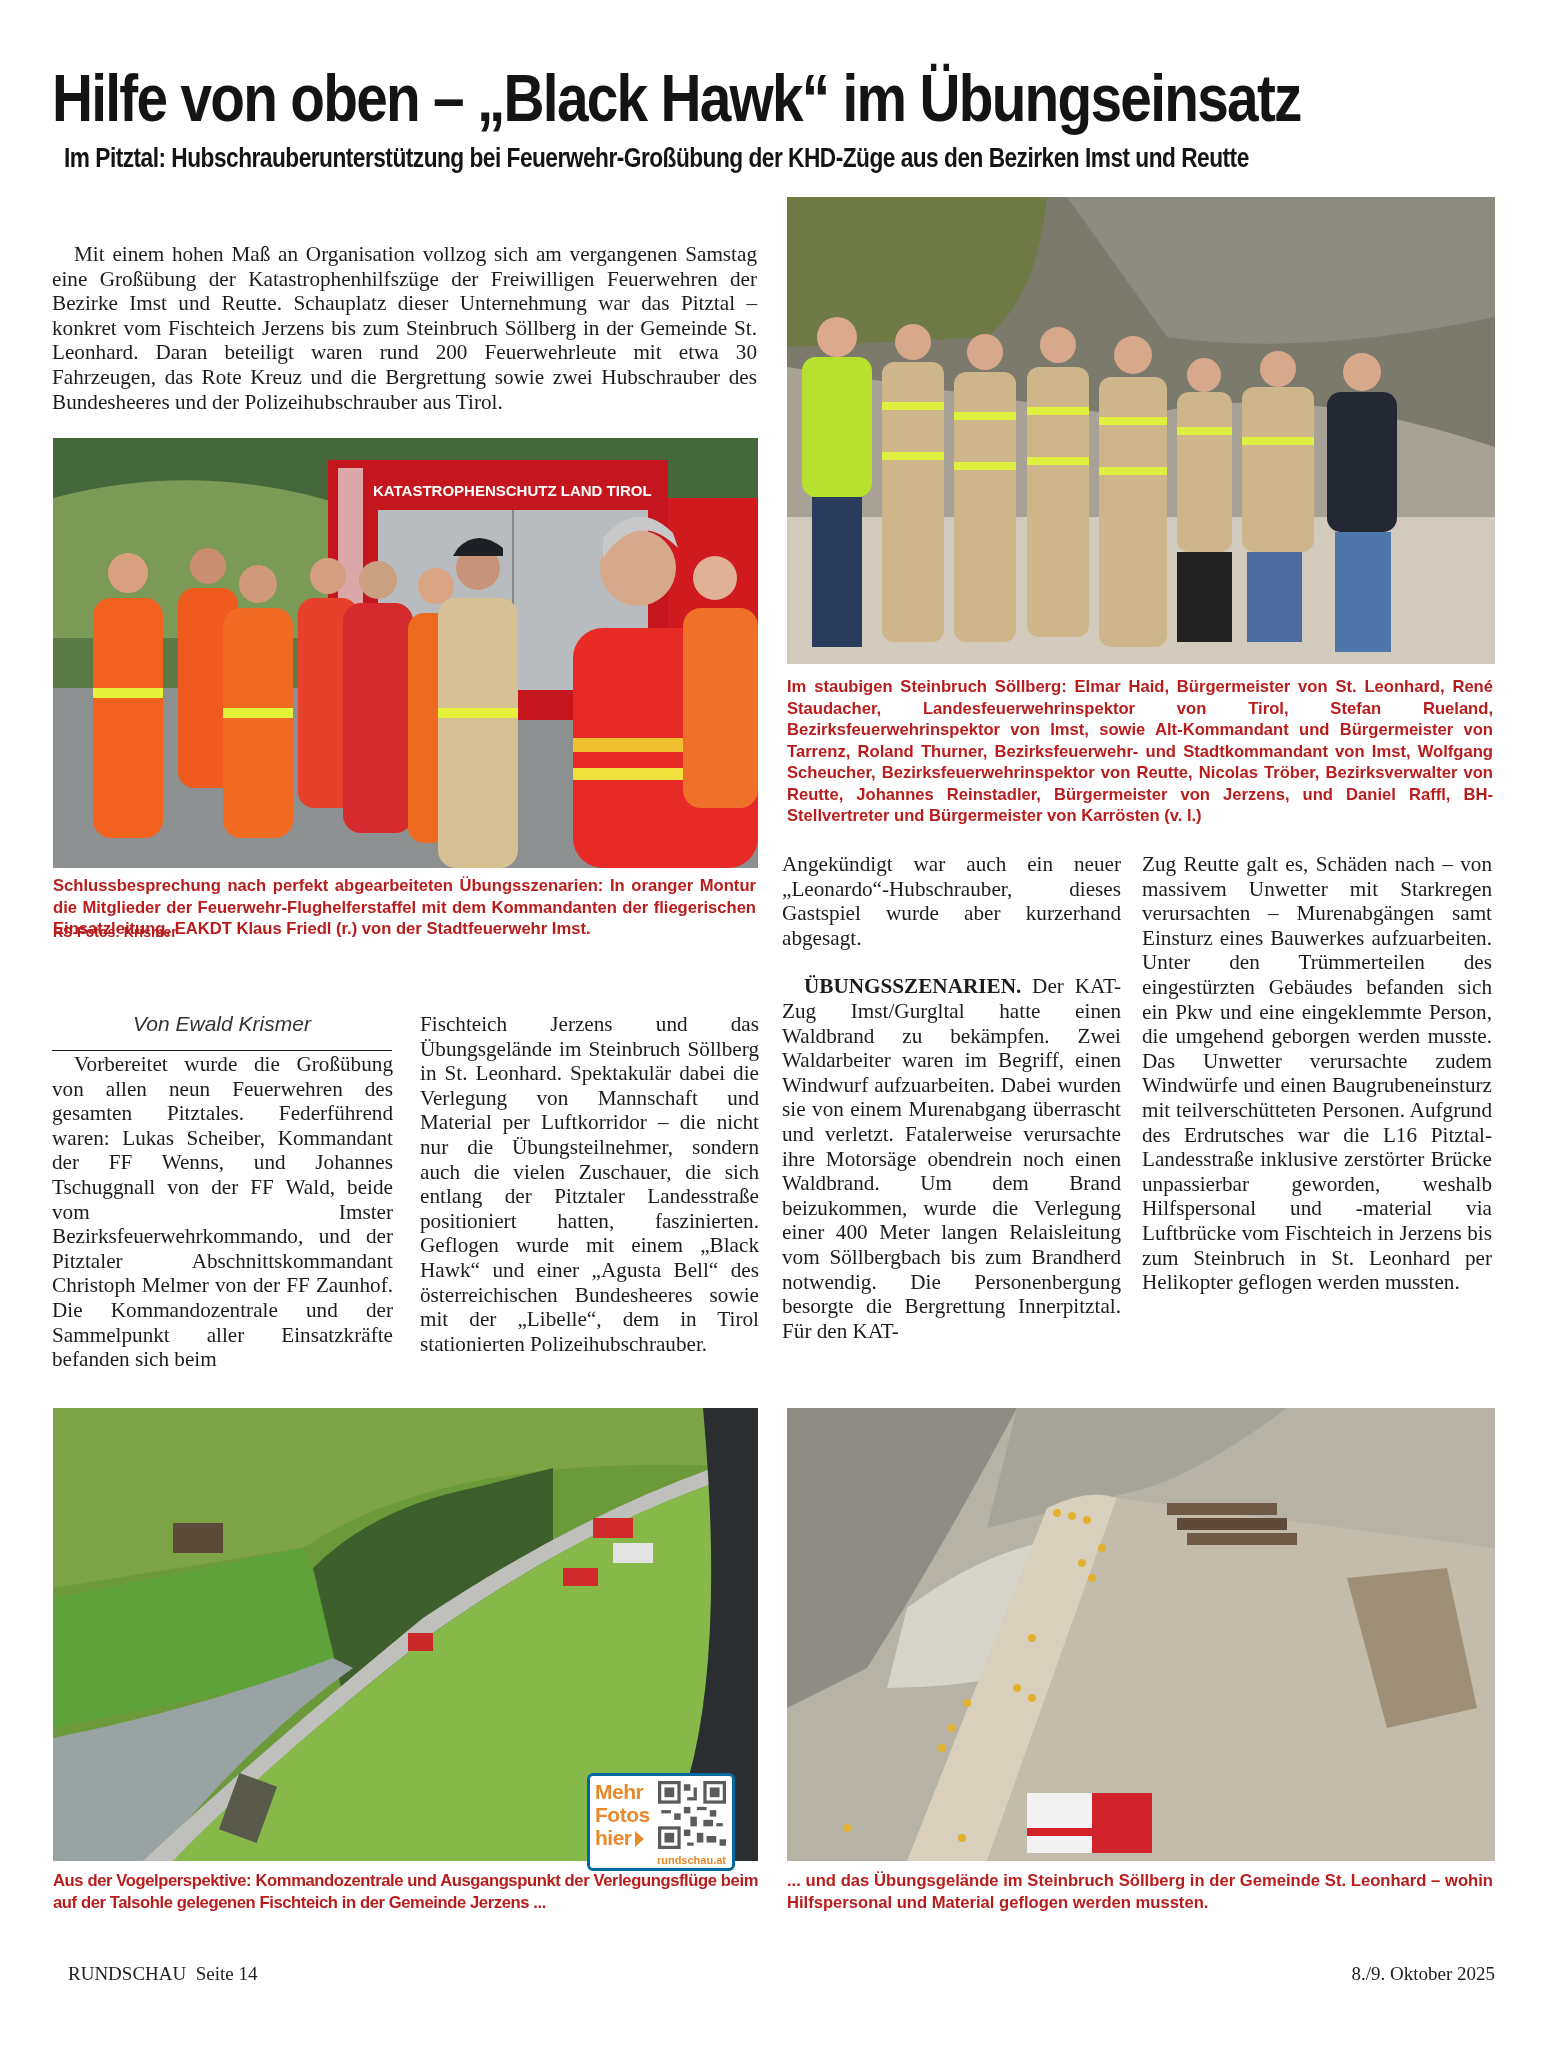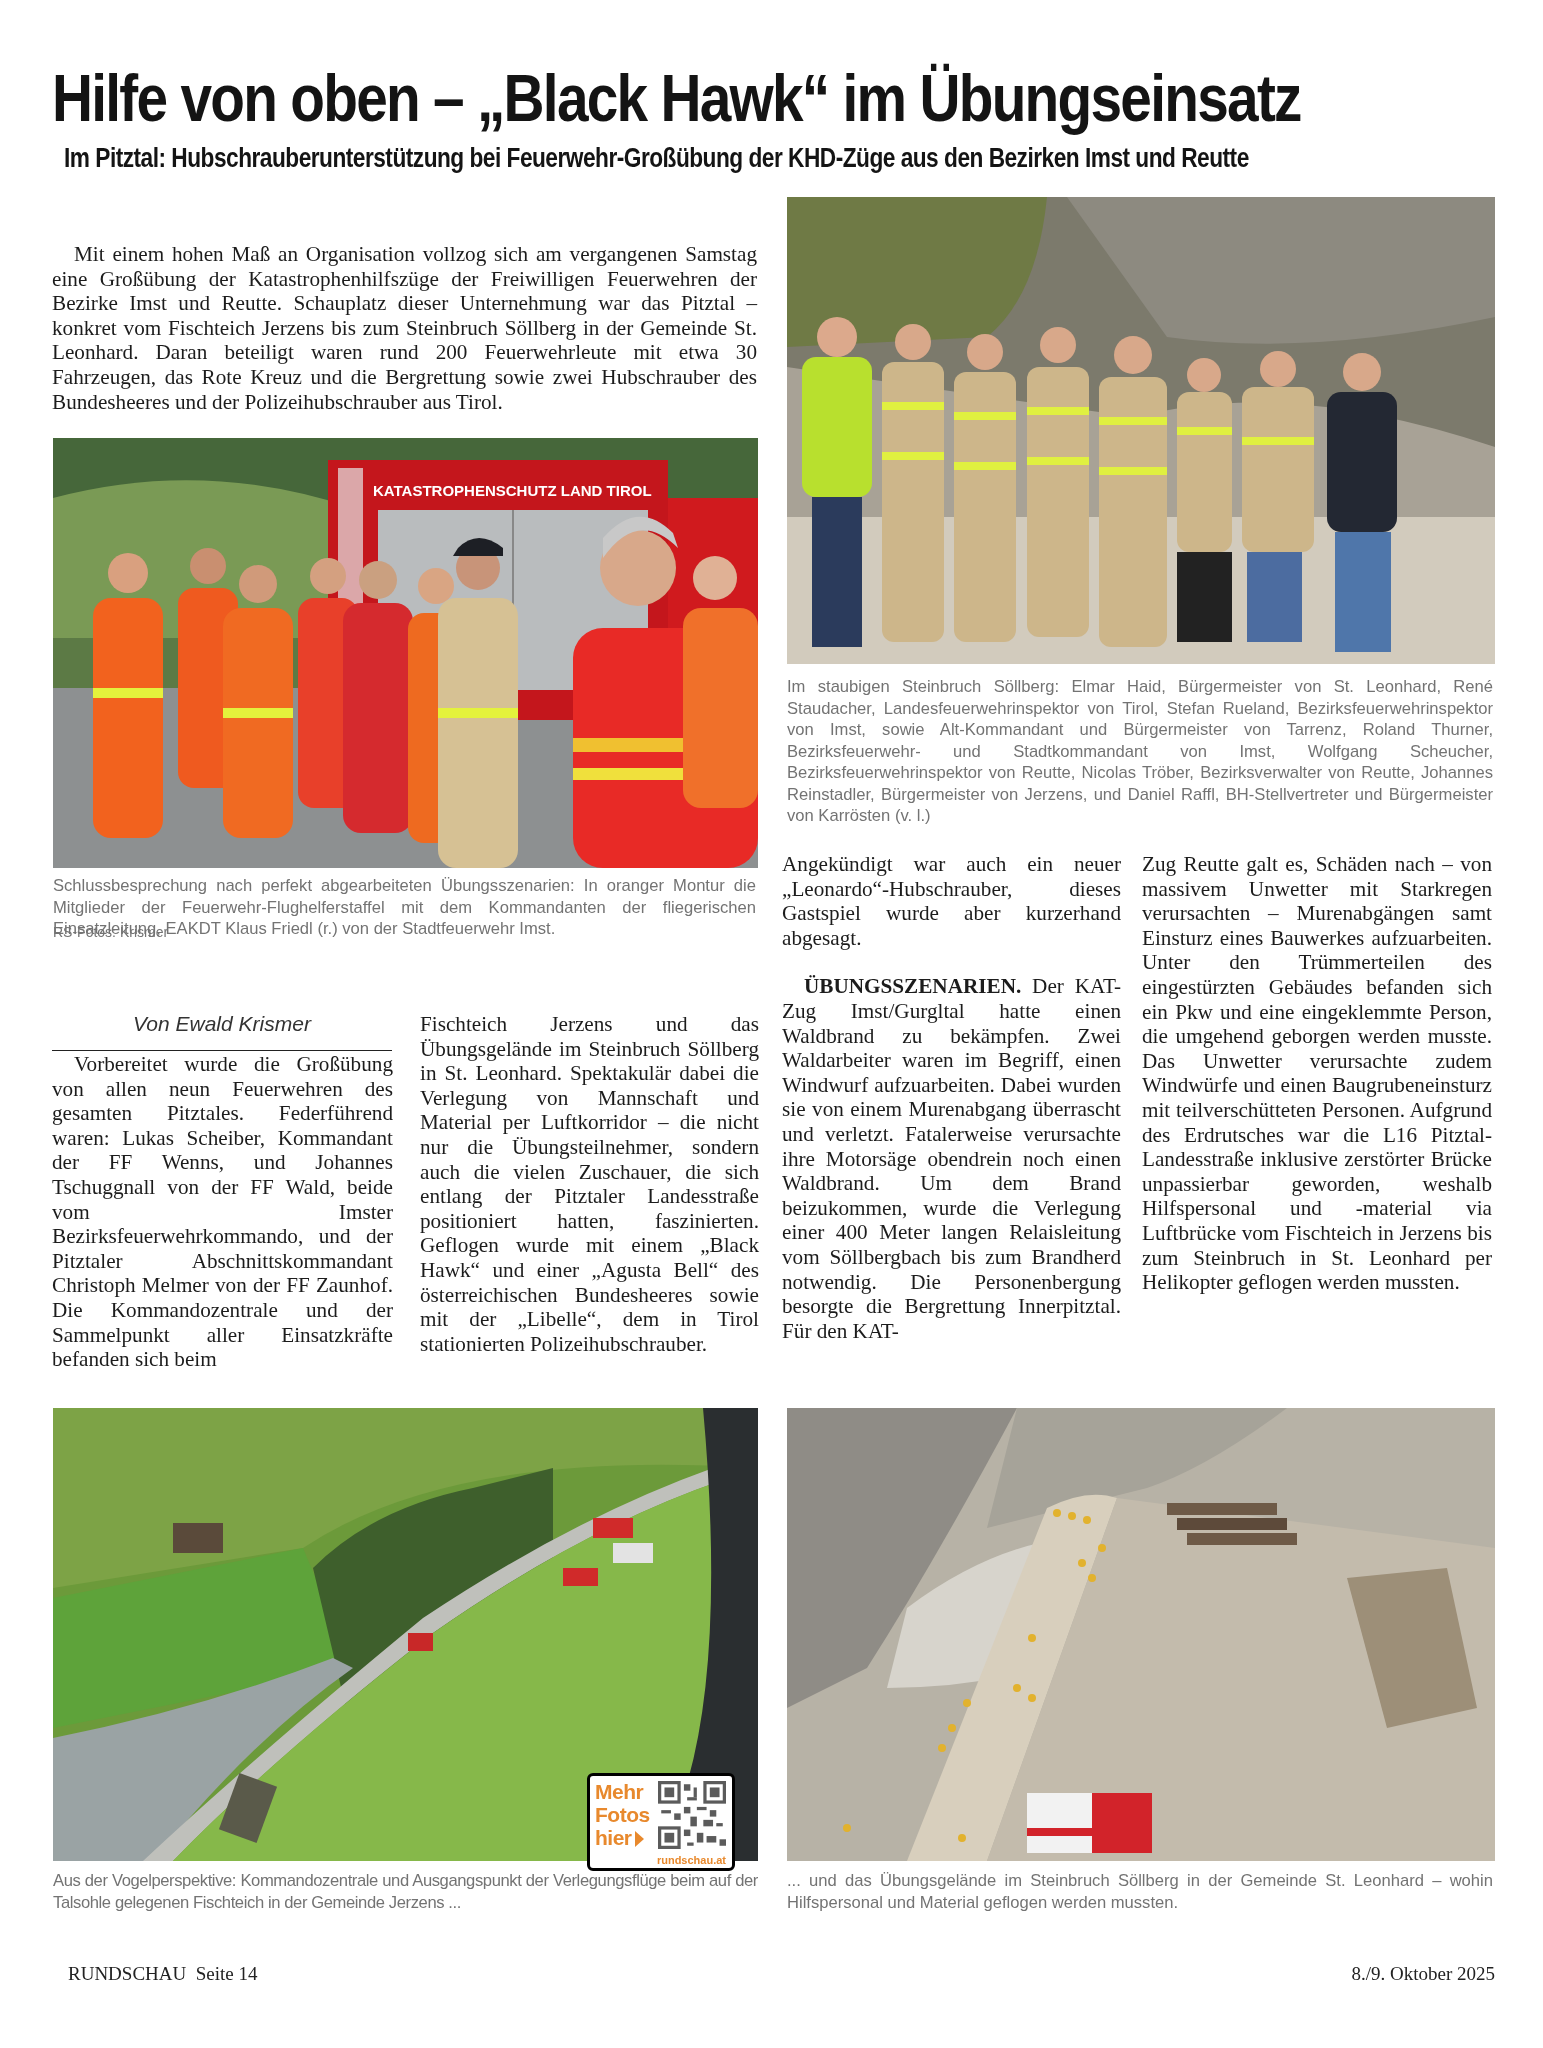--- a/index.html
+++ b/index.html
@@ -24,22 +24,22 @@
   .serif { font-family: "Liberation Serif", serif; font-size: 21.2px; line-height: 24.6px; color: #1c1c1c; text-align: justify; hyphens: manual; }
   .serif p { text-indent: 22px; }
   .serif p.noindent { text-indent: 0; }
 
   .intro { position: absolute; left: 52px; top: 195px; width: 705px; margin-top: 47px; }
 
   .photo { position: absolute; overflow: hidden; }
   .photo svg { width: 100%; height: 100%; display: block; }
 
   .caption {
-    position: absolute; font-family: "Liberation Sans", sans-serif; font-weight: 400;
-    font-size: 16.6px; line-height: 21.5px; color: #737373; text-align: justify;
+    position: absolute; font-family: "Liberation Sans", sans-serif; font-weight: 700;
+    font-size: 16.6px; line-height: 21.5px; color: #b91c1c; text-align: justify;
   }
   .caption .credit { display: block; font-size: 14px; line-height: 14px; margin-top: -15px; }
 
   .byline {
     position: absolute; left: 52px; top: 1012px; width: 340px;
     border-bottom: 1.5px solid #222; padding-bottom: 14px;
     font-family: "Liberation Sans", sans-serif; font-style: italic; font-size: 21px;
     line-height: 24px; text-align: center; color: #333;
   }
 
@@ -53,21 +53,21 @@
 
   .footer-left, .footer-right {
     position: absolute; top: 1963px; font-family: "Liberation Serif", serif;
     font-size: 19px; line-height: 22px; color: #222;
   }
   .footer-left { left: 68px; text-align: right; }
   .footer-right { right: 48px; }
 
   .qr-badge {
     position: absolute; left: 587px; top: 1773px; width: 148px; height: 98px;
-    background: #fff; border: 3px solid #000000; border-radius: 6px; overflow: hidden;
+    background: #fff; border: 3px solid #0369a1; border-radius: 6px; overflow: hidden;
   }
   .qr-text {
     position: absolute; left: 5px; top: 4px; width: 62px;
     font-family: "Liberation Sans", sans-serif; font-weight: 700; font-size: 21px;
     line-height: 23px; color: #e8892d; letter-spacing: -0.5px;
   }
   .qr-arrow { display: inline-block; width: 0; height: 0; border-top: 8px solid transparent; border-bottom: 8px solid transparent; border-left: 9px solid #e8892d; margin-left: 3px; vertical-align: middle; }
   .qr-code { position: absolute; right: 6px; top: 5px; width: 68px; height: 68px; }
   .qr-url {
     position: absolute; right: 6px; bottom: 2px; font-family: "Liberation Sans", sans-serif;

